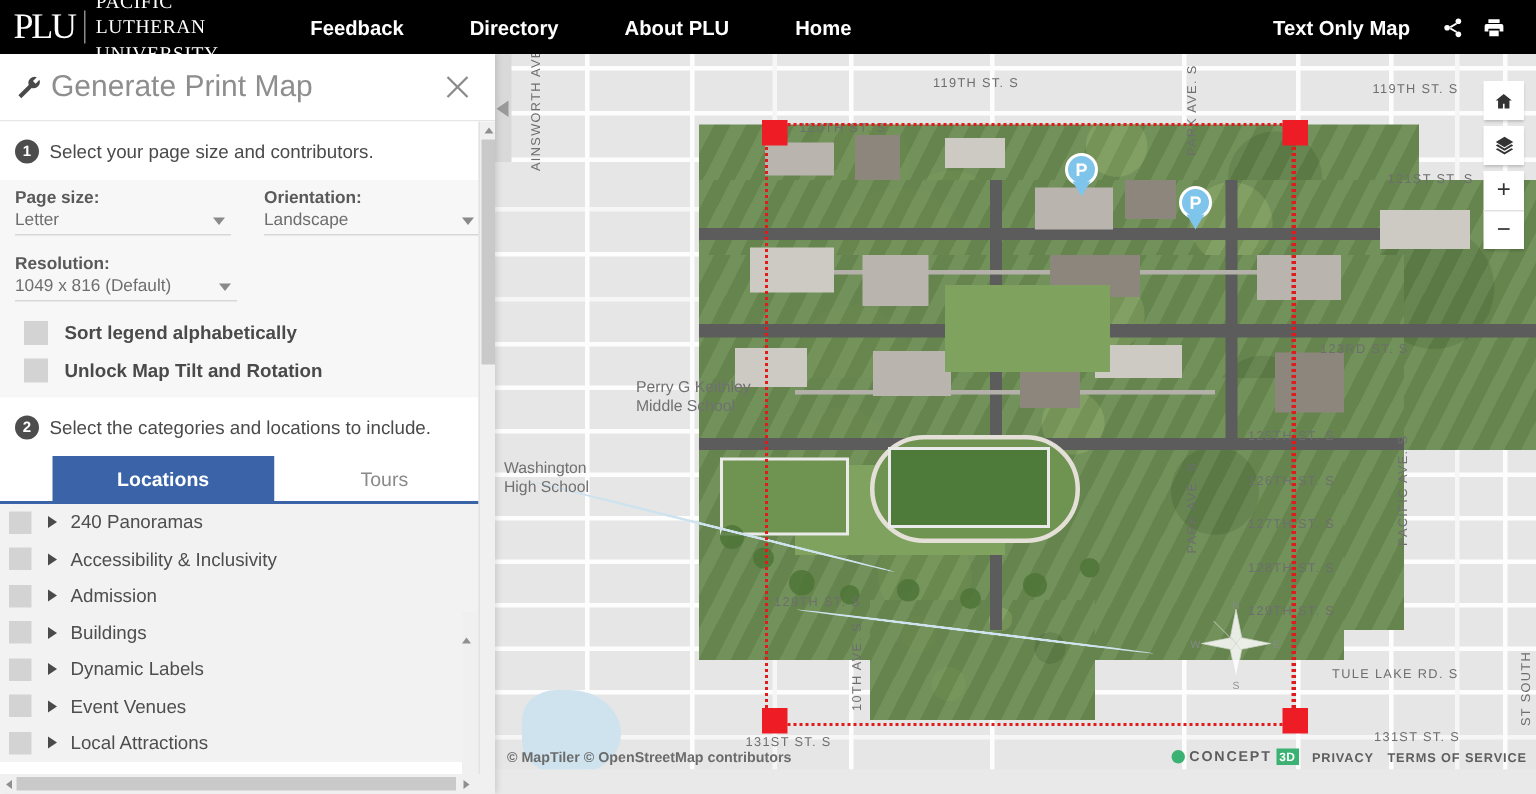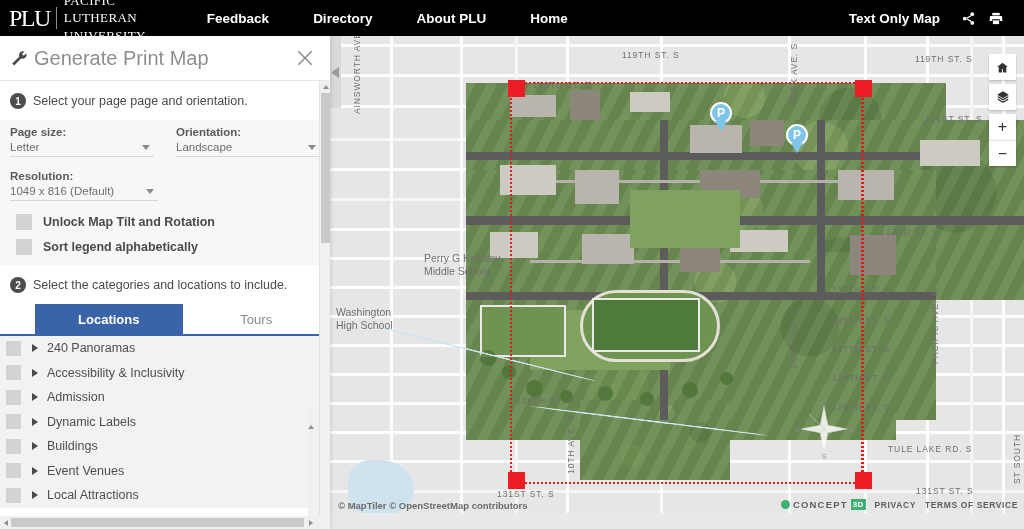--- a/index.html
+++ b/index.html
@@ -526,21 +526,21 @@
           <line x1="4" y1="4" x2="20" y2="20"></line>
             <line x1="20" y1="4" x2="4" y2="20"></line>
         </svg>
       </div>
     </div>
 
     <div id="panel-scroll">
 
       <div class="step-row">
         <div class="step-num">1</div>
-        <div class="step-txt">Select your page page and orientation.</div>
+        <div class="step-txt">Select your page size and contributors.</div>
       </div>
 
       <div class="form-area">
         <div class="field-grid">
           <div class="field">
             <div class="field-label">Page size:</div>
             <div class="select">
               <span class="select-val">Letter</span>
               <span class="caret"></span>
             </div>
@@ -557,25 +557,25 @@
         <div class="field full">
           <div class="field-label">Resolution:</div>
           <div class="select">
             <span class="select-val">1049 x 816 (Default)</span>
             <span class="caret"></span>
           </div>
         </div>
 
         <div class="check-row">
           <div class="cbox"></div>
-          <div class="check-lbl">Unlock Map Tilt and Rotation</div>
+          <div class="check-lbl">Sort legend alphabetically</div>
         </div>
         <div class="check-row">
           <div class="cbox"></div>
-          <div class="check-lbl">Sort legend alphabetically</div>
+          <div class="check-lbl">Unlock Map Tilt and Rotation</div>
         </div>
       </div>
 
       <div class="step-row">
         <div class="step-num">2</div>
         <div class="step-txt">Select the categories and locations to include.</div>
       </div>
 
       <div id="tabs">
         <div class="tab active">
@@ -598,26 +598,26 @@
             <div class="cat-lbl">Accessibility &amp; Inclusivity</div>
           </div>
           <div class="cat-row">
             <div class="cat-box"></div>
             <div class="cat-arrow"></div>
             <div class="cat-lbl">Admission</div>
           </div>
           <div class="cat-row">
             <div class="cat-box"></div>
             <div class="cat-arrow"></div>
-            <div class="cat-lbl">Dynamic Labels</div>
+            <div class="cat-lbl">Buildings</div>
           </div>
           <div class="cat-row">
             <div class="cat-box"></div>
             <div class="cat-arrow"></div>
-            <div class="cat-lbl">Buildings</div>
+            <div class="cat-lbl">Dynamic Labels</div>
           </div>
           <div class="cat-row">
             <div class="cat-box"></div>
             <div class="cat-arrow"></div>
             <div class="cat-lbl">Event Venues</div>
           </div>
           <div class="cat-row">
             <div class="cat-box"></div>
             <div class="cat-arrow"></div>
             <div class="cat-lbl">Local Attractions</div>

